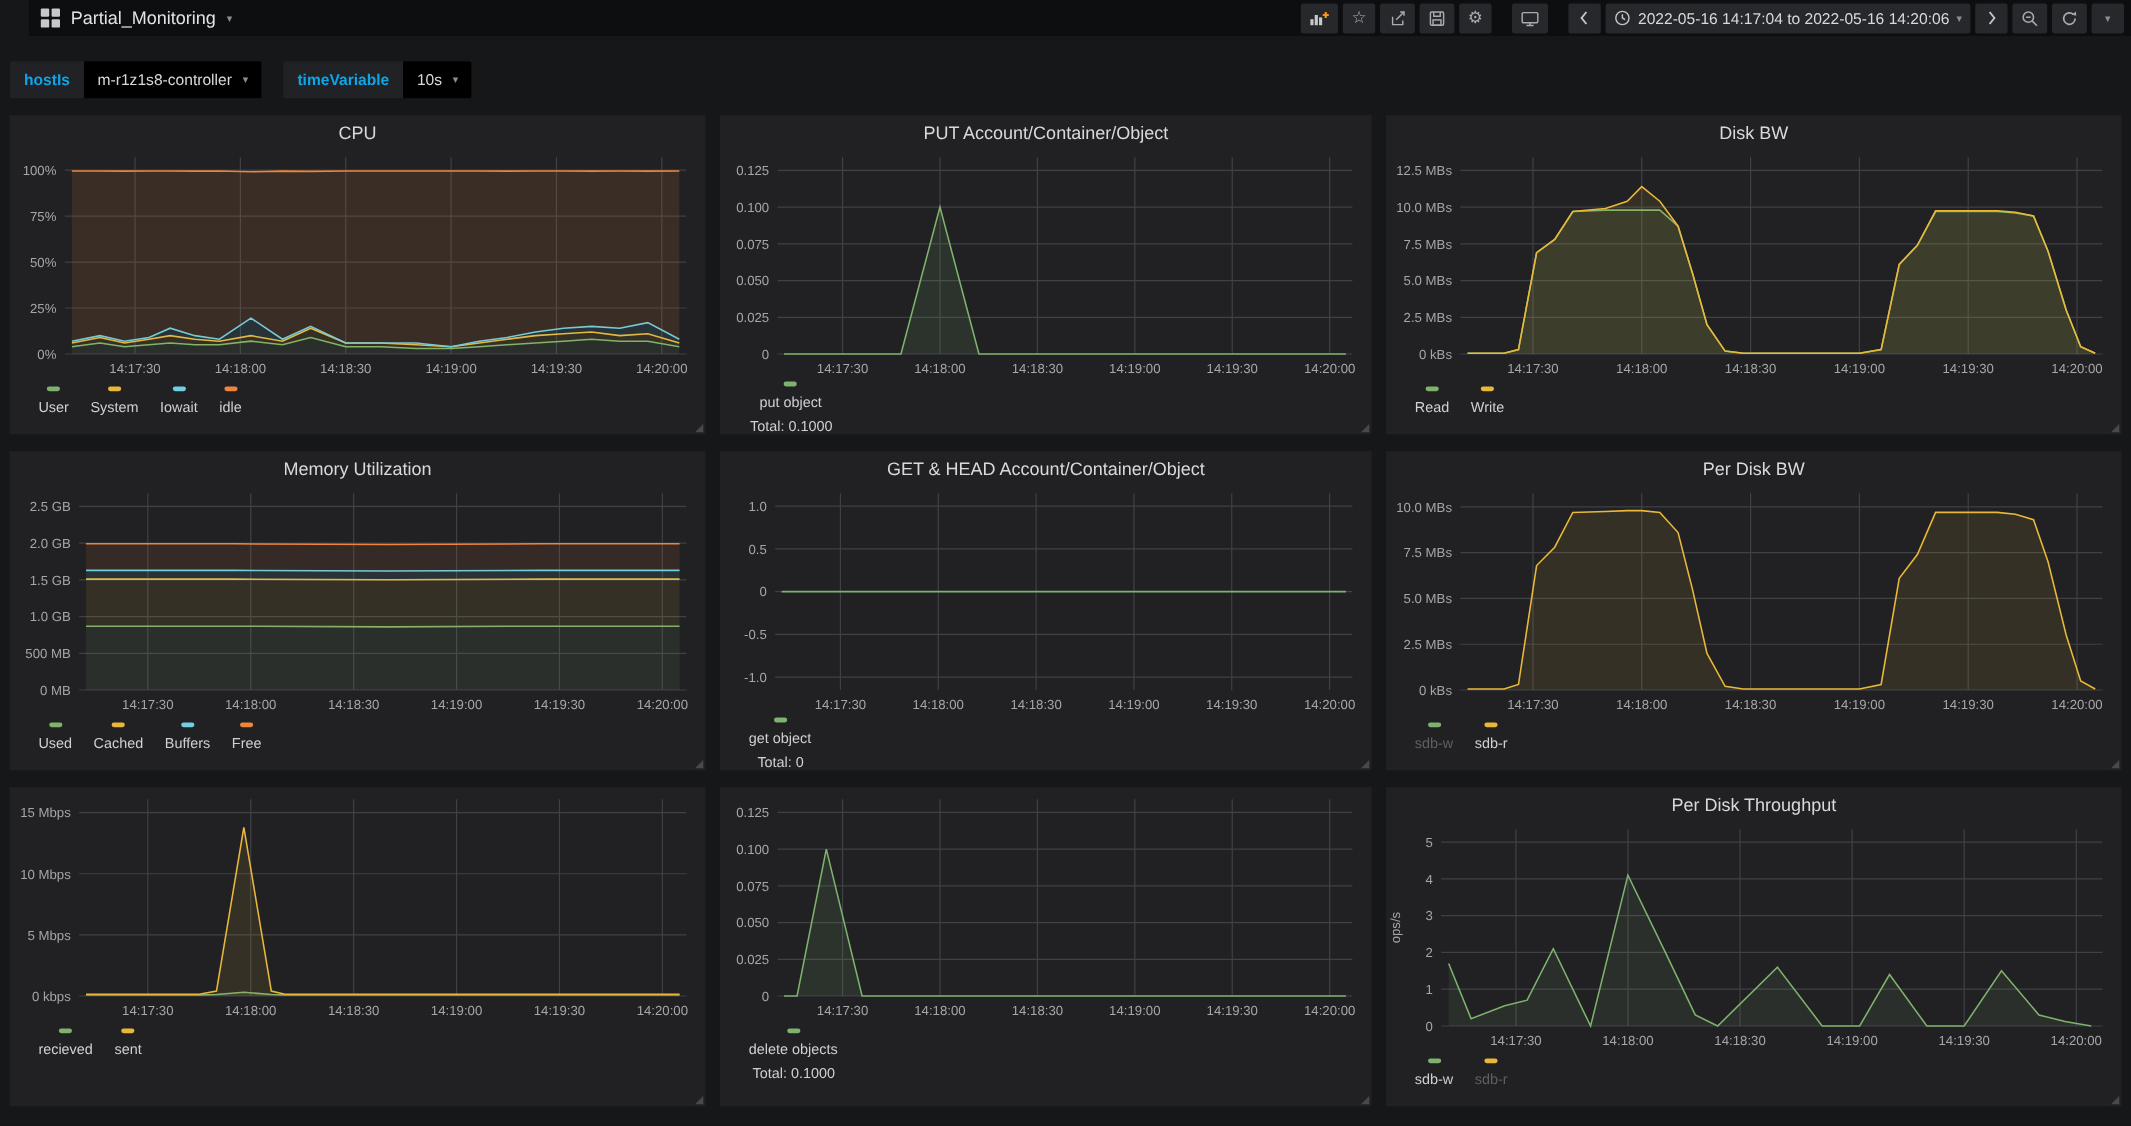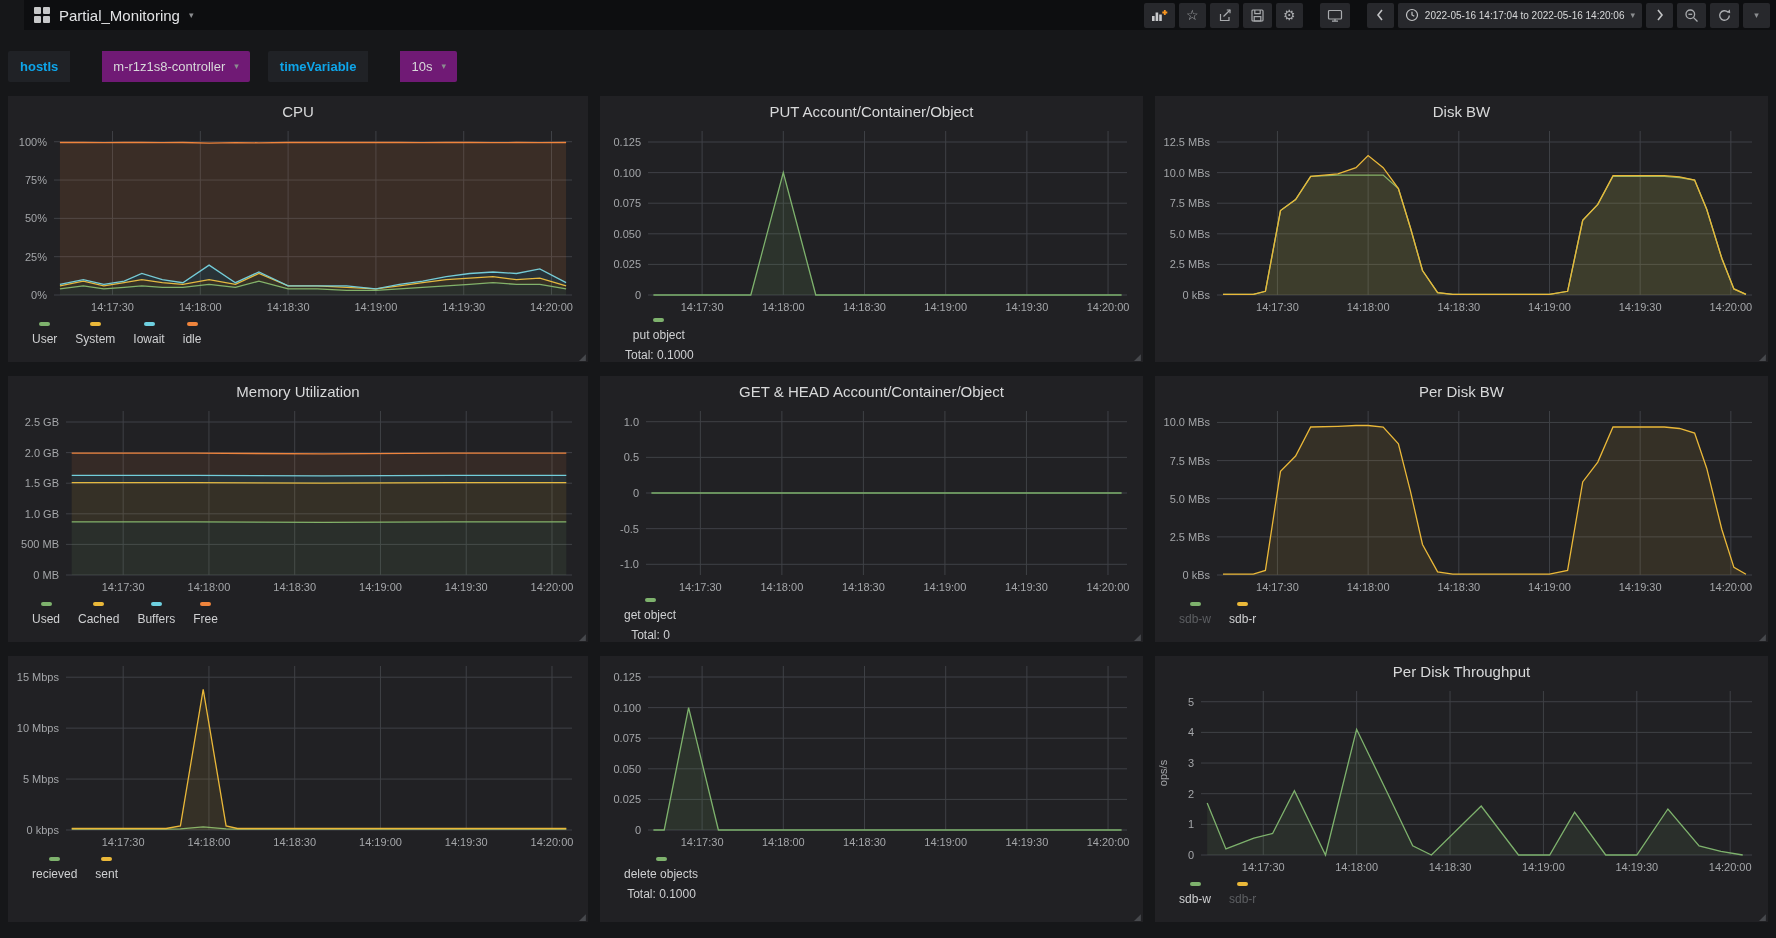--- a/index.html
+++ b/index.html
@@ -15,26 +15,26 @@
   .app-grid{display:grid;grid-template-columns:7px 7px;grid-template-rows:7px 7px;gap:2px;cursor:pointer;}
   .app-grid span{background:#c7c8c9;border-radius:1px;}
   .dash-title{font-size:15px;color:#e2e3e5;cursor:pointer;}
   .caret{color:#8b8d90;font-size:9px;line-height:1;}
   .nav-right{display:flex;align-items:center;gap:4px;}
   .nav-btn{height:25px;min-width:27px;padding:0 7px;background:#27282c;border:none;border-radius:2px;
     display:flex;align-items:center;justify-content:center;gap:6px;cursor:pointer;}
   .nav-btn svg{display:block;}
   .glyph{color:#a9abae;font-size:14px;line-height:1;font-family:"DejaVu Sans",sans-serif;}
   .gap{width:9px;}
-  .time-text{font-size:10px;color:#d8d9da;white-space:nowrap;}
+  .time-text{font-size:13px;color:#d8d9da;white-space:nowrap;}
   
   .submenu{display:flex;gap:18px;margin:21px 0 0 8px;}
   .var-group{display:flex;height:31px;border-radius:2px;overflow:hidden;}
   .var-label{background:#202226;color:#0ea5e9;font-size:13px;font-weight:700;display:flex;align-items:center;padding:0 12px;}
-  .var-value{background:#701a75;color:#d8d9da;font-size:13px;display:flex;align-items:center;gap:9px;padding:0 11px;cursor:pointer;margin-left:32px;}
+  .var-value{background:#000000;color:#d8d9da;font-size:13px;display:flex;align-items:center;gap:9px;padding:0 11px;cursor:pointer;}
   
   .grid{display:grid;grid-template-columns:580px 543px 613px;grid-auto-rows:266px;gap:14px 12px;padding:14px 8px 0 8px;}
   .panel{background:#212124;position:relative;display:flex;flex-direction:column;}
   .panel-title{text-align:center;font-size:15px;font-weight:500;color:#d8d9da;padding:7px 0 1px;cursor:pointer;}
   svg.chart{width:100%;height:198px;display:block;}
   svg text{font-size:11px;fill:#a4a6a9;font-family:"Liberation Sans","DejaVu Sans",sans-serif;}
   .legend{display:flex;align-items:center;gap:18px;padding:3px 0 0 24px;font-size:12px;}
   .legend-item{display:flex;align-items:center;gap:6px;cursor:pointer;flex-direction:column;}
   .legend-marker{width:11px;height:4px;border-radius:2px;display:inline-block;}
   .legend-label{color:#cfd0d2;}
@@ -268,20 +268,30 @@
         <text x="55" y="86.20895522388061" text-anchor="end">7.5 MBs</text>
         <line x1="62" x2="597" y1="51.61194029850748" y2="51.61194029850748" stroke="#3f4146" stroke-width="1"></line>
         <text x="55" y="55.61194029850748" text-anchor="end">10.0 MBs</text>
         <line x1="62" x2="597" y1="21.014925373134325" y2="21.014925373134325" stroke="#3f4146" stroke-width="1"></line>
         <text x="55" y="25.014925373134325" text-anchor="end">12.5 MBs</text>
         <polygon points="68.0,173.4 98.3,173.4 110.4,170.3 125.5,89.6 140.6,78.5 155.7,55.3 182.9,54.1 201.0,54.1 213.1,54.1 228.2,54.1 243.4,67.5 255.4,106.7 267.5,149.5 282.6,171.6 297.8,173.4 334.0,173.4 364.3,173.4 394.5,173.4 412.6,170.3 427.7,99.3 442.8,83.4 458.0,55.3 485.2,55.3 509.3,55.3 524.5,56.5 539.6,59.0 551.7,88.3 566.8,137.3 578.9,167.9 591.0,173.4 591.0,174.0 68.0,174.0" fill="#7EB26D" fill-opacity="0.1"></polygon>
         <polyline points="68.0,173.4 98.3,173.4 110.4,170.3 125.5,89.6 140.6,78.5 155.7,55.3 182.9,54.1 201.0,54.1 213.1,54.1 228.2,54.1 243.4,67.5 255.4,106.7 267.5,149.5 282.6,171.6 297.8,173.4 334.0,173.4 364.3,173.4 394.5,173.4 412.6,170.3 427.7,99.3 442.8,83.4 458.0,55.3 485.2,55.3 509.3,55.3 524.5,56.5 539.6,59.0 551.7,88.3 566.8,137.3 578.9,167.9 591.0,173.4" fill="none" stroke="#7EB26D" stroke-width="1.3"></polyline>
         <polygon points="68.0,173.4 98.3,173.4 110.4,170.3 125.5,89.6 140.6,78.5 155.7,55.3 182.9,52.8 201.0,46.7 213.1,34.5 228.2,46.7 243.4,67.5 255.4,106.7 267.5,149.5 282.6,171.6 297.8,173.4 334.0,173.4 364.3,173.4 394.5,173.4 412.6,170.3 427.7,99.3 442.8,83.4 458.0,54.7 485.2,54.7 509.3,54.7 524.5,55.9 539.6,59.0 551.7,88.3 566.8,137.3 578.9,167.9 591.0,173.4 591.0,174.0 68.0,174.0" fill="#EAB839" fill-opacity="0.1"></polygon>
         <polyline points="68.0,173.4 98.3,173.4 110.4,170.3 125.5,89.6 140.6,78.5 155.7,55.3 182.9,52.8 201.0,46.7 213.1,34.5 228.2,46.7 243.4,67.5 255.4,106.7 267.5,149.5 282.6,171.6 297.8,173.4 334.0,173.4 364.3,173.4 394.5,173.4 412.6,170.3 427.7,99.3 442.8,83.4 458.0,54.7 485.2,54.7 509.3,54.7 524.5,55.9 539.6,59.0 551.7,88.3 566.8,137.3 578.9,167.9 591.0,173.4" fill="none" stroke="#EAB839" stroke-width="1.3"></polyline>
       </svg>
+    <div class="legend">
+        <span class="legend-item">
+          <span class="legend-marker" style="background: rgb(126, 178, 109);"></span>
+          <span class="legend-label">Read</span>
+        </span>
+        <span class="legend-item">
+          <span class="legend-marker" style="background: rgb(234, 184, 57);"></span>
+          <span class="legend-label">Write</span>
+        </span>
+      </div>
     <span class="corner">◢</span>
   </div>
 
   <div class="panel">
     <div class="panel-title">Memory Utilization</div>
     <svg class="chart">
         <line x1="115.17514124293785" x2="115.17514124293785" y1="10" y2="174" stroke="#3f4146" stroke-width="1"></line>
         <text x="115.17514124293785" y="190" text-anchor="middle">14:17:30</text>
         <line x1="200.93785310734464" x2="200.93785310734464" y1="10" y2="174" stroke="#3f4146" stroke-width="1"></line>
         <text x="200.93785310734464" y="190" text-anchor="middle">14:18:00</text>

